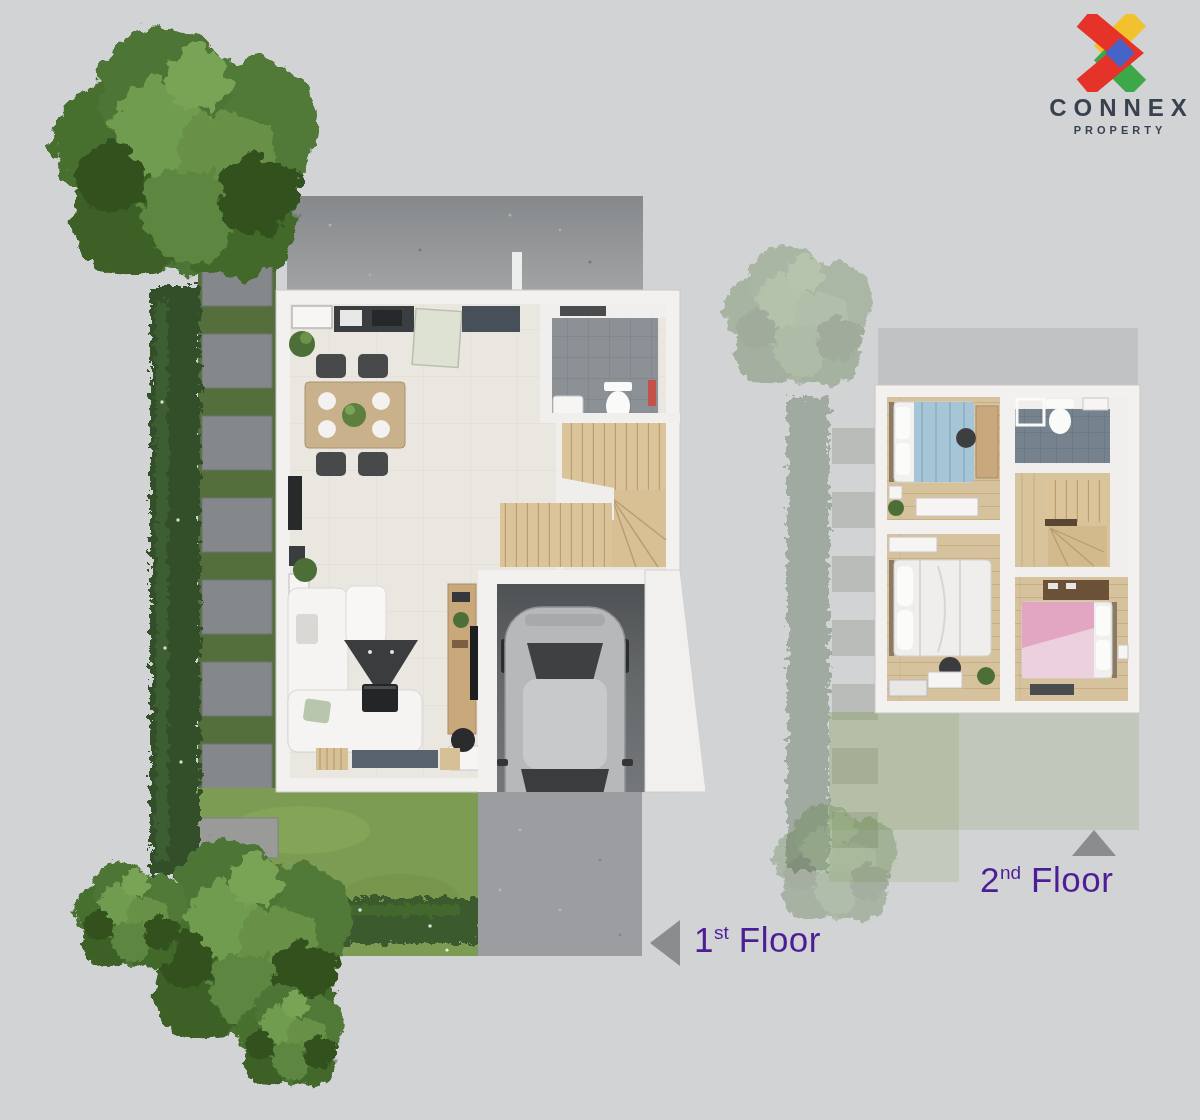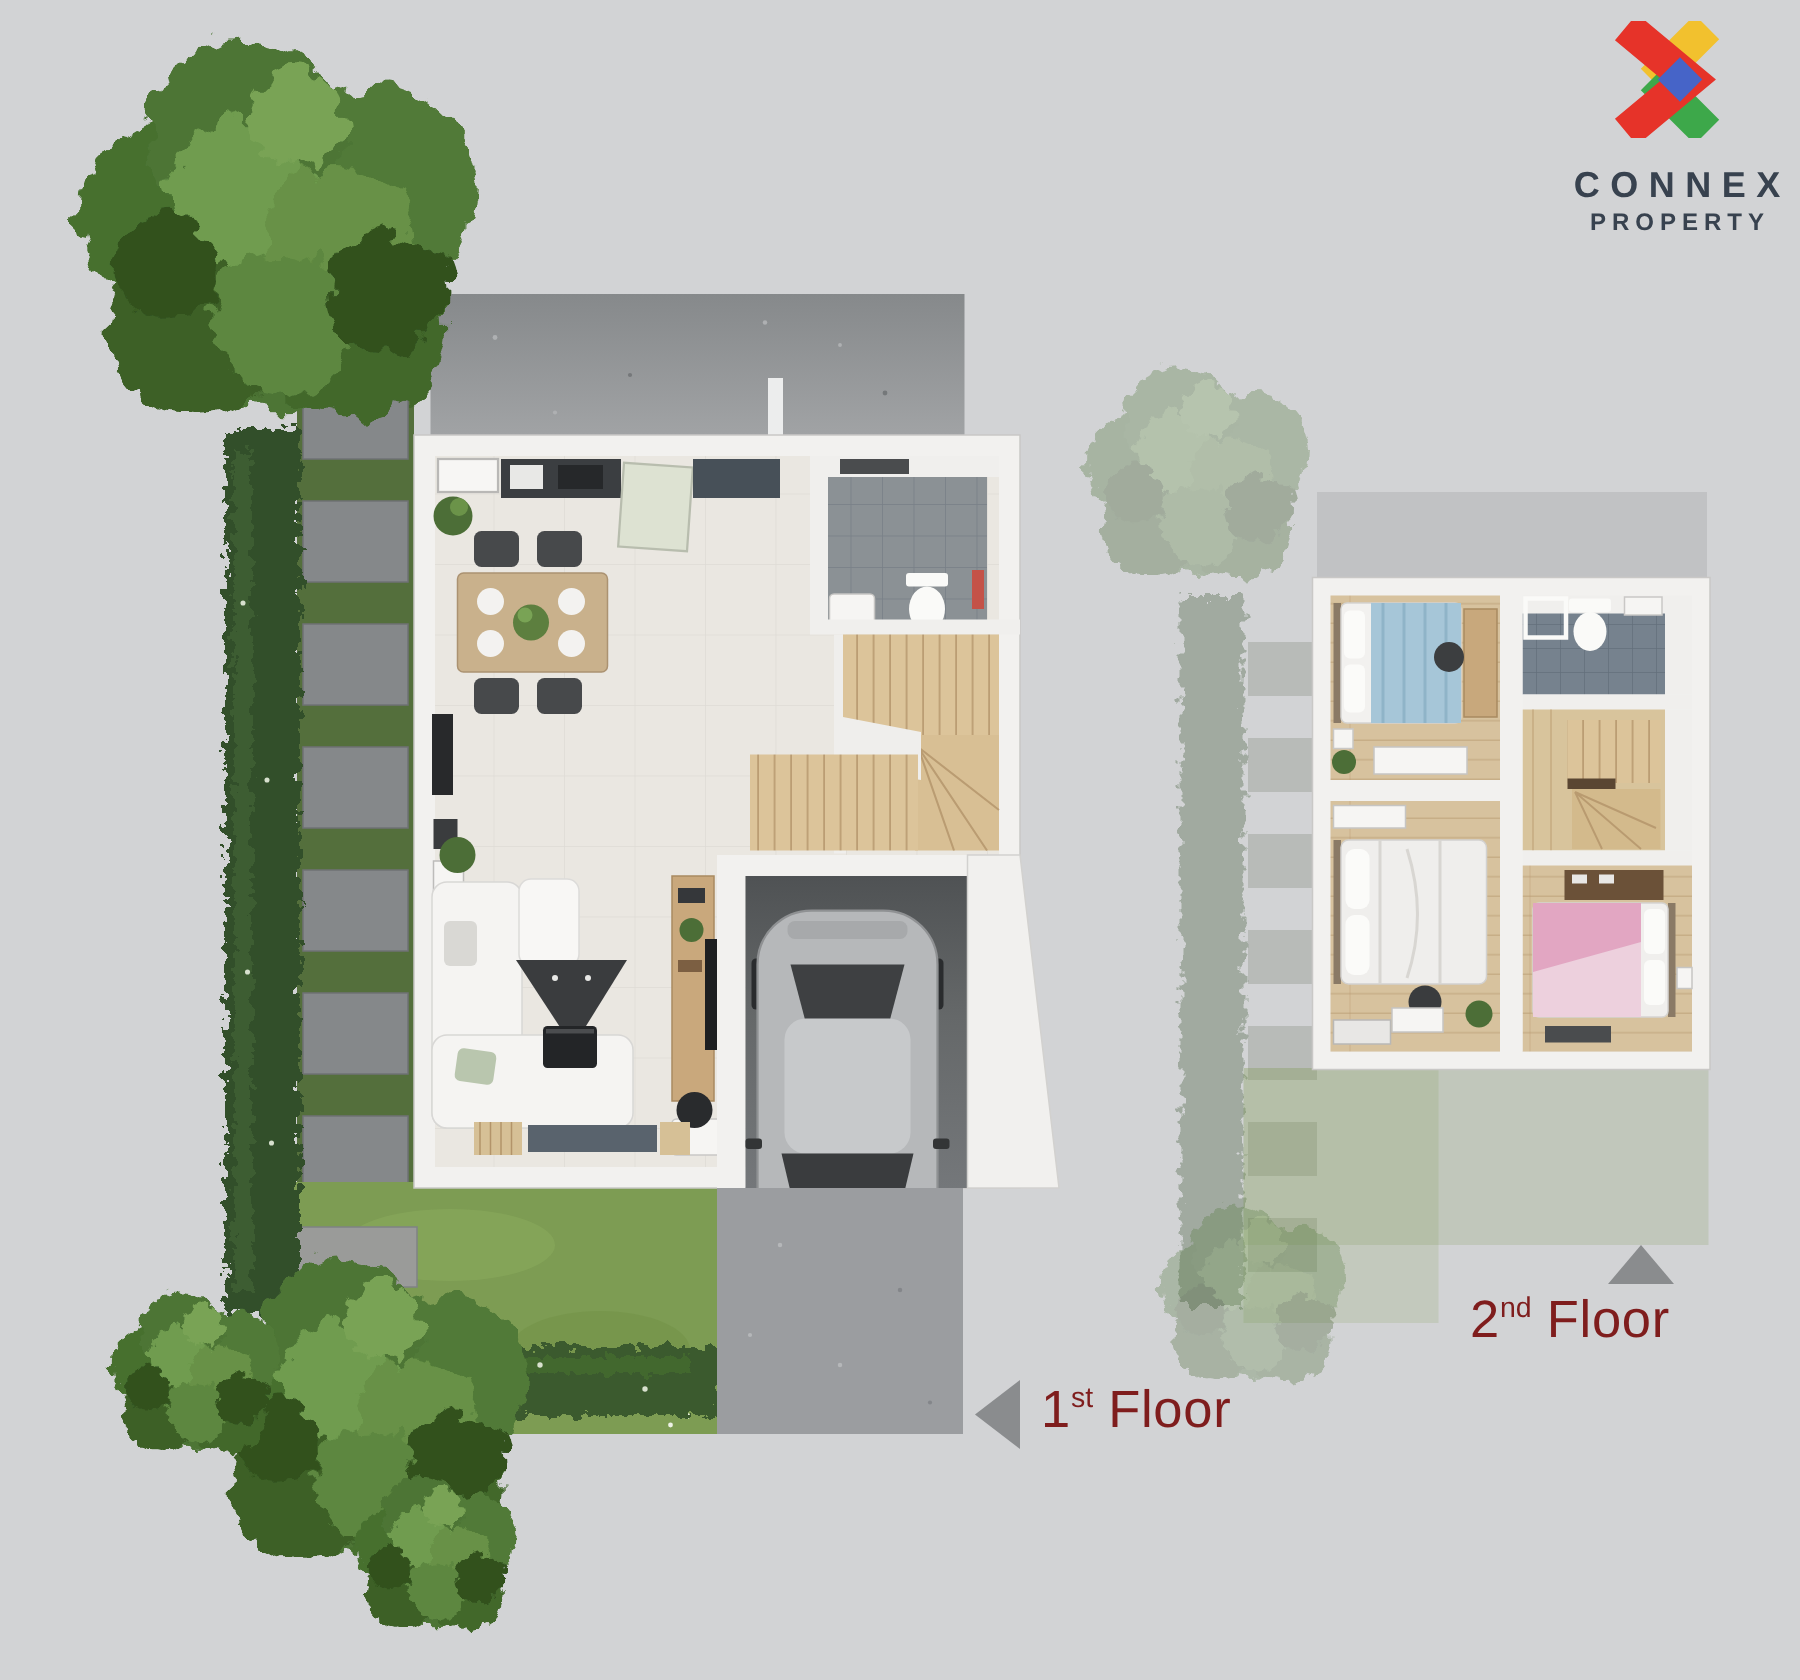--- a/index.html
+++ b/index.html
@@ -3,21 +3,21 @@
 <meta charset="utf-8">
 <style>
   html,body{margin:0;padding:0;background:#9aa0a6;}
   .stage{
     position:relative;width:1200px;height:1120px;overflow:hidden;
     background:#d2d3d5;font-family:"Liberation Sans", sans-serif;
   }
   .stage svg.scene{position:absolute;left:0;top:0;}
   
   .floor-label{
-    position:absolute;color:#7f1d1d;font-size:35px;letter-spacing:.5px;
+    position:absolute;color:#4c1d95;font-size:35px;letter-spacing:.5px;
     font-family:"Liberation Sans", sans-serif;
   }
   .fl1{left:650px;top:920px;display:flex;align-items:flex-start;}
   .arrow-left{
     width:0;height:0;border-top:23px solid transparent;border-bottom:23px solid transparent;
     border-right:30px solid #8a8c8e;margin-right:14px;
   }
   .fl2{left:980px;top:826px;width:150px;height:80px;}
   .arrow-up{
     position:absolute;left:92px;top:4px;width:0;height:0;
@@ -26,24 +26,24 @@
   }
   .fl2 .fl-text{position:absolute;left:0;top:34px;white-space:nowrap;}
   .fl-sup{font-size:19px;position:relative;top:-13px;letter-spacing:0;}
   .fl-word{margin-left:10px;}
   
   .logo{
     position:absolute;left:1040px;top:14px;width:156px;
     display:flex;flex-direction:column;align-items:center;
   }
   .logo .brand{
-    font-size:24px;font-weight:bold;color:#38424f;letter-spacing:7px;margin-right:-7px;margin-top:18px;
+    font-size:24px;font-weight:bold;color:#38424f;letter-spacing:7px;margin-right:-7px;margin-top:2px;
   }
   .logo .brand-sub{
-    font-size:16px;font-weight:bold;color:#38424f;letter-spacing:4px;margin-right:-4px;margin-top:2px;
+    font-size:11px;font-weight:bold;color:#38424f;letter-spacing:4px;margin-right:-4px;margin-top:2px;
   }
 </style>
 </head>
 <body>
 
 <div class="stage">
 
 <svg class="scene" width="1200" height="1120" viewBox="0 0 1200 1120" xmlns="http://www.w3.org/2000/svg">
   <defs>
     <filter id="rough" x="-25%" y="-25%" width="150%" height="150%">

